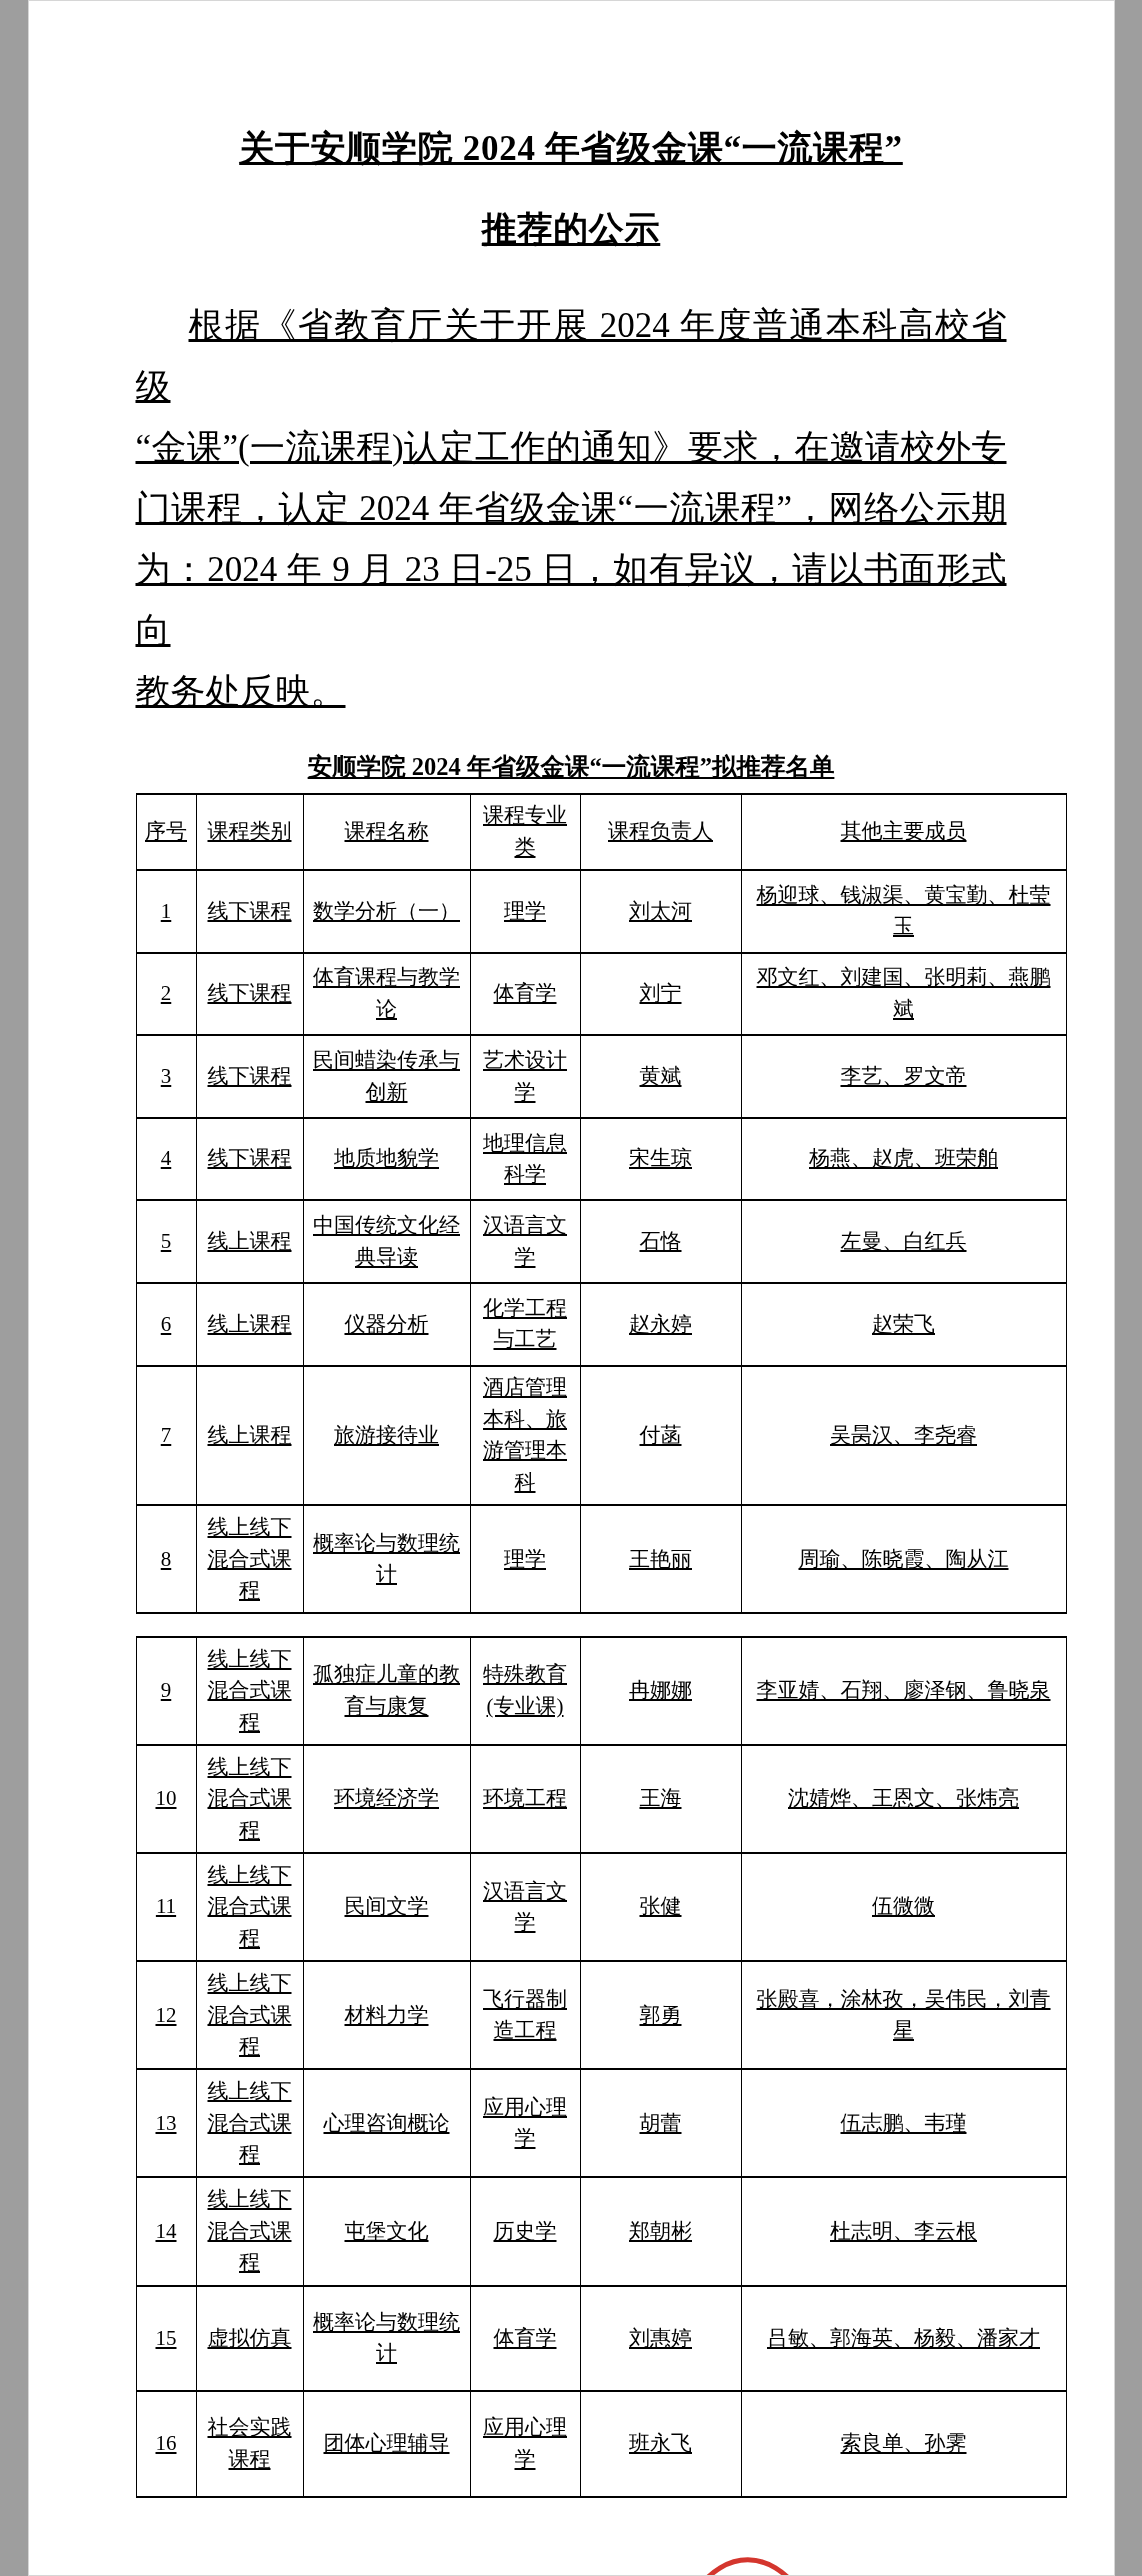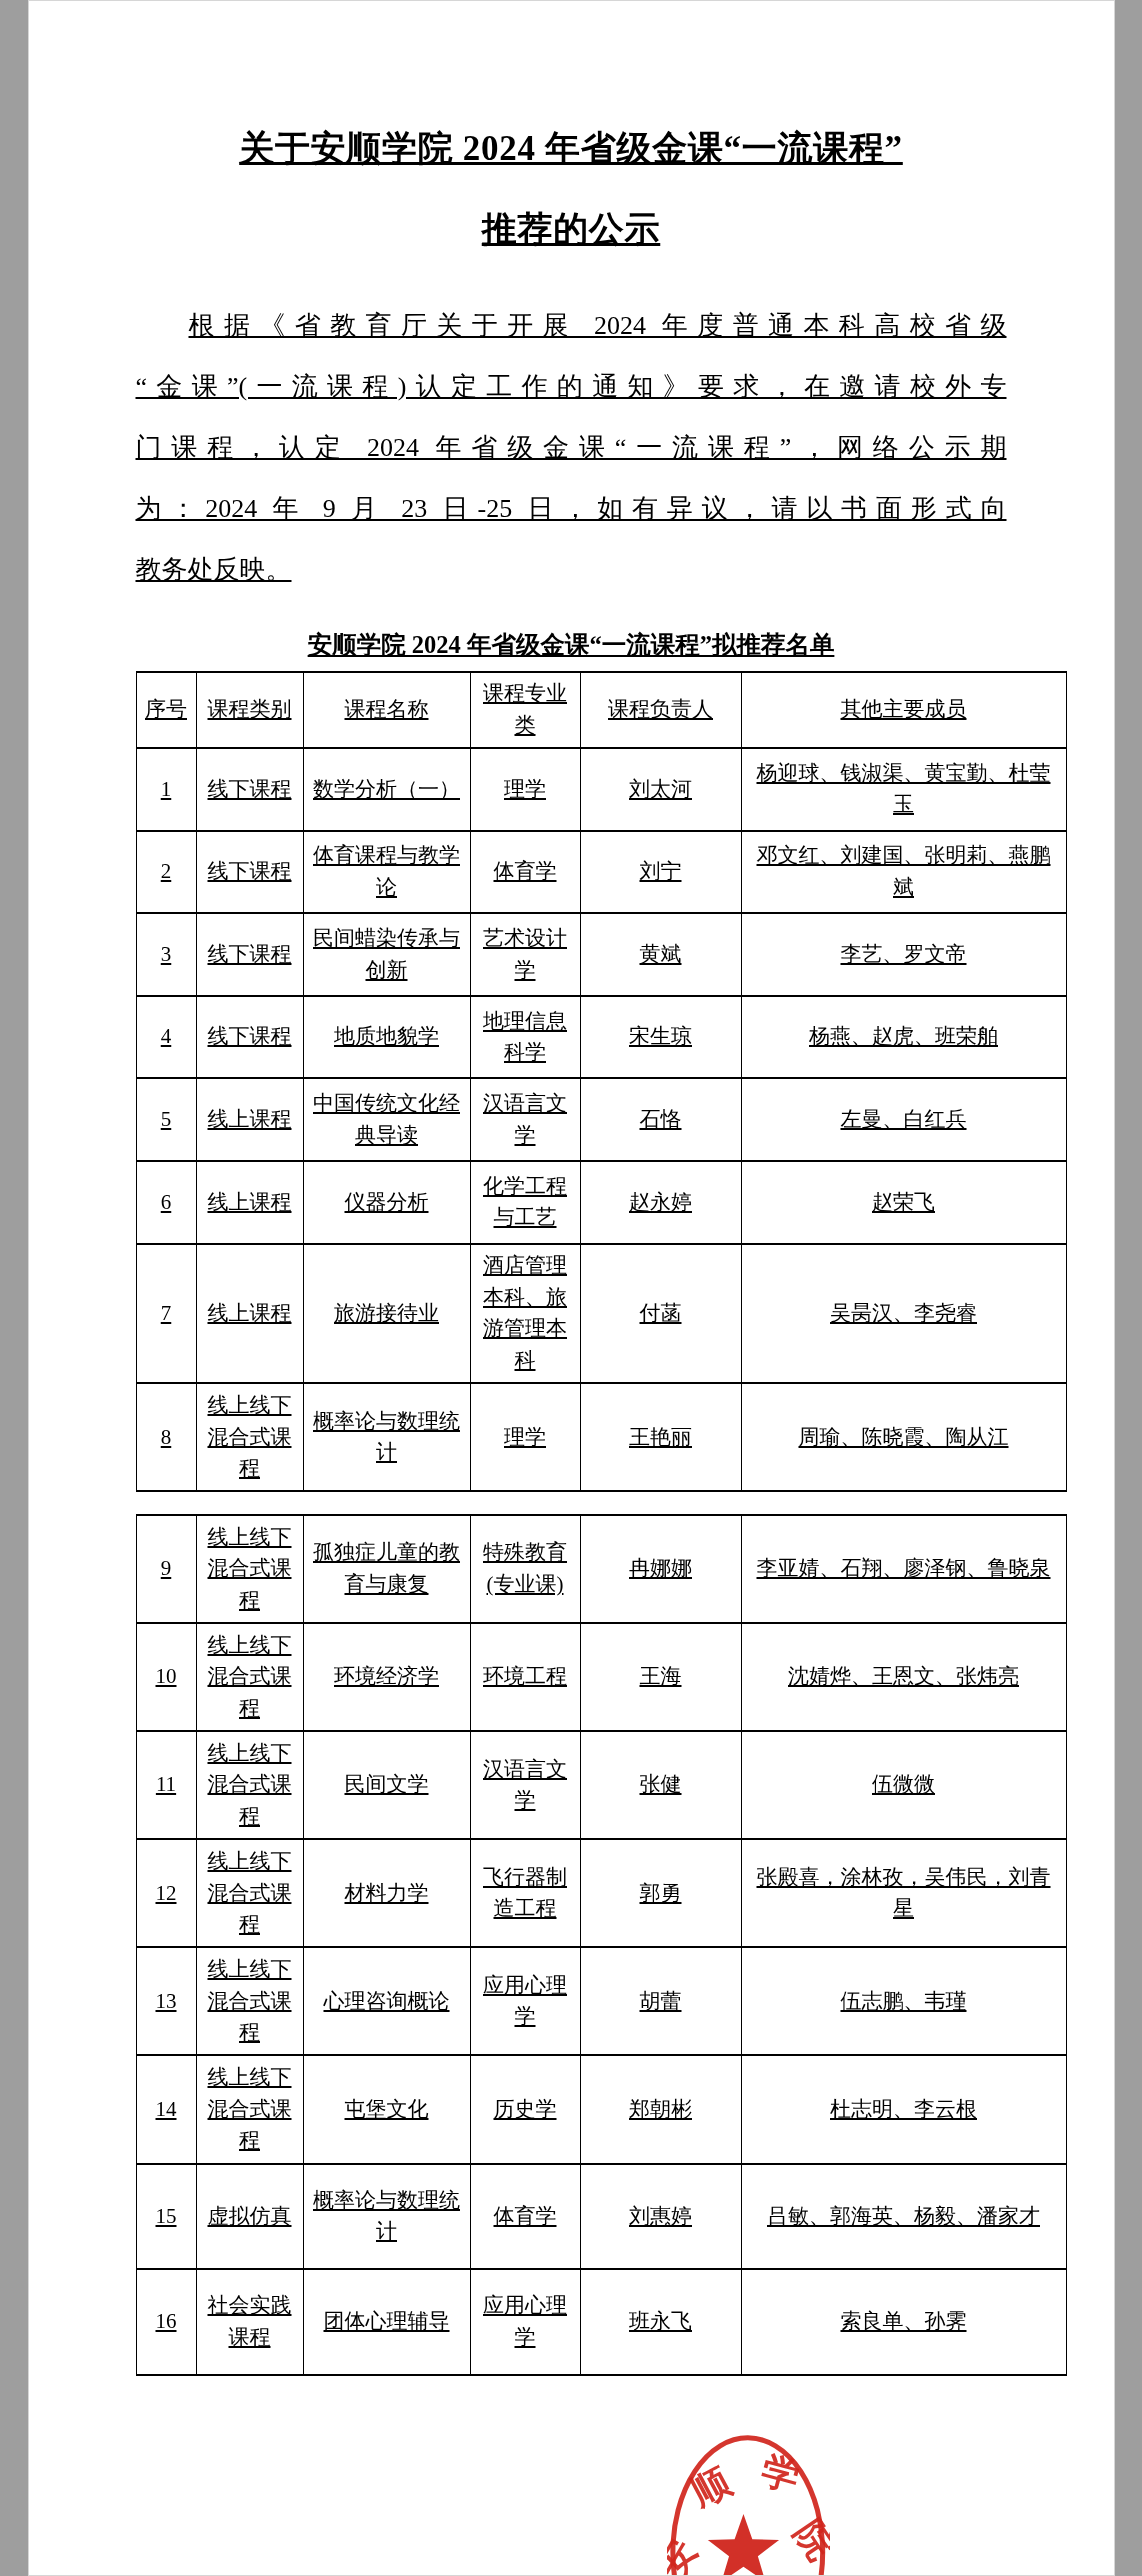--- a/index.html
+++ b/index.html
@@ -16,21 +16,21 @@
     color:#000;
     text-decoration:underline;
   }
   .title-line {
     text-align:center;
     font-size:35px;
     font-weight:bold;
     line-height:81px;
     letter-spacing:0.7px;
   }
-  .paragraph { margin-top:24.5px; font-size:26px; line-height:61px; }
+  .paragraph { margin-top:24.5px; font-size:35px; line-height:61px; }
   .par-line { text-align:justify; text-align-last:justify; }
   .par-line:first-child { text-indent:53px; }
   .par-line.last { text-align:center; text-align-last:left; }
   .table-caption {
     margin-top:28px; margin-bottom:10px;
     text-align:center;
     font-size:24.5px; font-weight:bold;
   }
   table.rec {
     width:929px;

